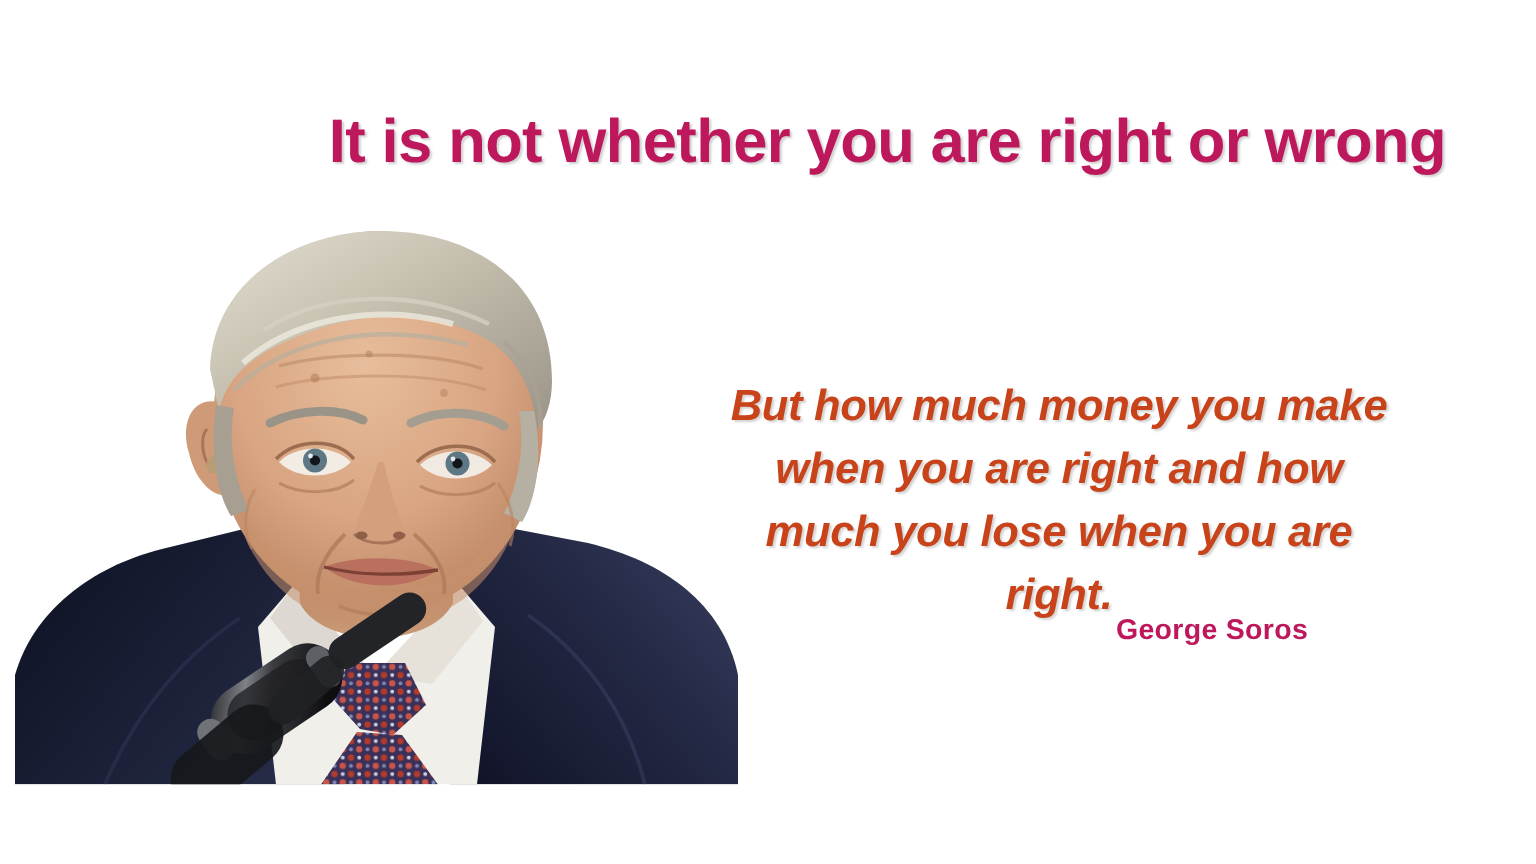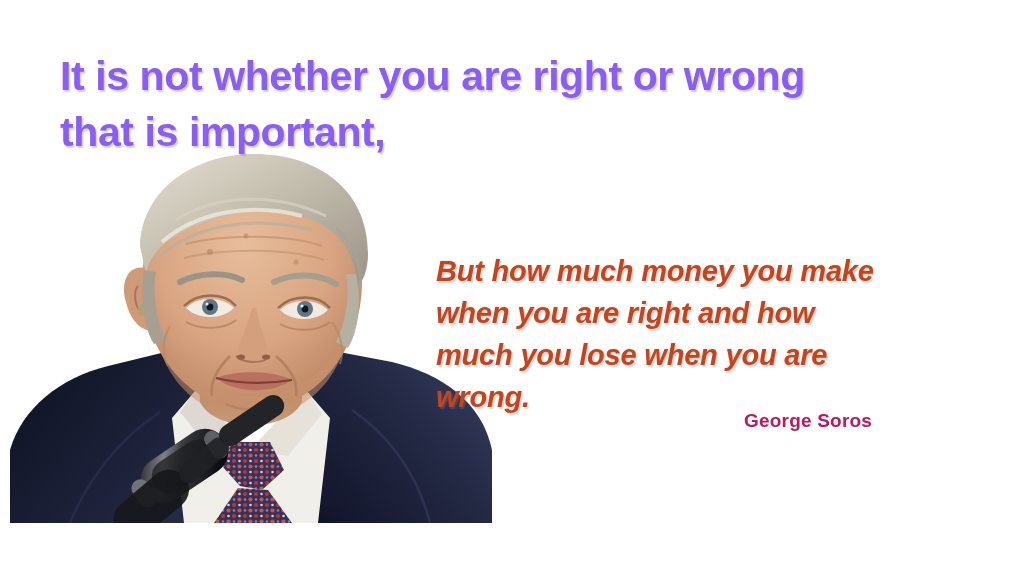--- a/index.html
+++ b/index.html
@@ -13,40 +13,41 @@
     height: 576px;
     background: #ffffff;
     overflow: hidden;
     font-family: "Liberation Sans", sans-serif;
   }
 
   
   .headline {
     position: absolute;
     left: 60px;
-    top: 48px;
+    top: 66px;
     width: 904px;
-    text-align: left;
-    color: #8b5cf6;
+    text-align: right;
+    color: #be185d;
     font-family: "Liberation Sans", sans-serif;
     font-weight: bold;
     font-size: 41px;
     line-height: 56px;
     letter-spacing: -0.4px;
     text-shadow: 1.5px 1.5px 1.5px rgba(120,120,120,0.35);
     z-index: 6;
   }
   .headline .hl-line { display: block; }
 
   
   .subquote {
     position: absolute;
-    left: 436px;
+    left: 456px;
     top: 250px;
     width: 500px;
+    text-align: center;
     color: #C8431A;
     font-family: "Liberation Sans", sans-serif;
     font-weight: bold;
     font-style: italic;
     font-size: 29px;
     line-height: 42px;
     letter-spacing: -0.2px;
     text-shadow: 1.5px 1.5px 1.5px rgba(130,130,130,0.35);
     z-index: 6;
   }
@@ -233,26 +234,25 @@
           <rect x="106" y="336" width="86" height="40" rx="20" fill="#17181b" opacity="0.92"></rect>
           <rect x="188" y="346" width="60" height="20" rx="10" fill="#202125" opacity="0.9"></rect>
         </g>
 
       </g>
     </svg>
   </div>
 
   <div class="headline">
     <span class="hl-line">It is not whether you are right or wrong</span>
-    <span class="hl-line">that is important,</span>
   </div>
 
   <div class="subquote">
     <span class="sq-line">But how much money you make</span>
     <span class="sq-line">when you are right and how</span>
     <span class="sq-line">much you lose when you are</span>
-    <span class="sq-line">wrong.</span>
+    <span class="sq-line">right.</span>
   </div>
 
   <div class="attribution">George Soros</div>
 
 
 </div>
 
 </body></html>

